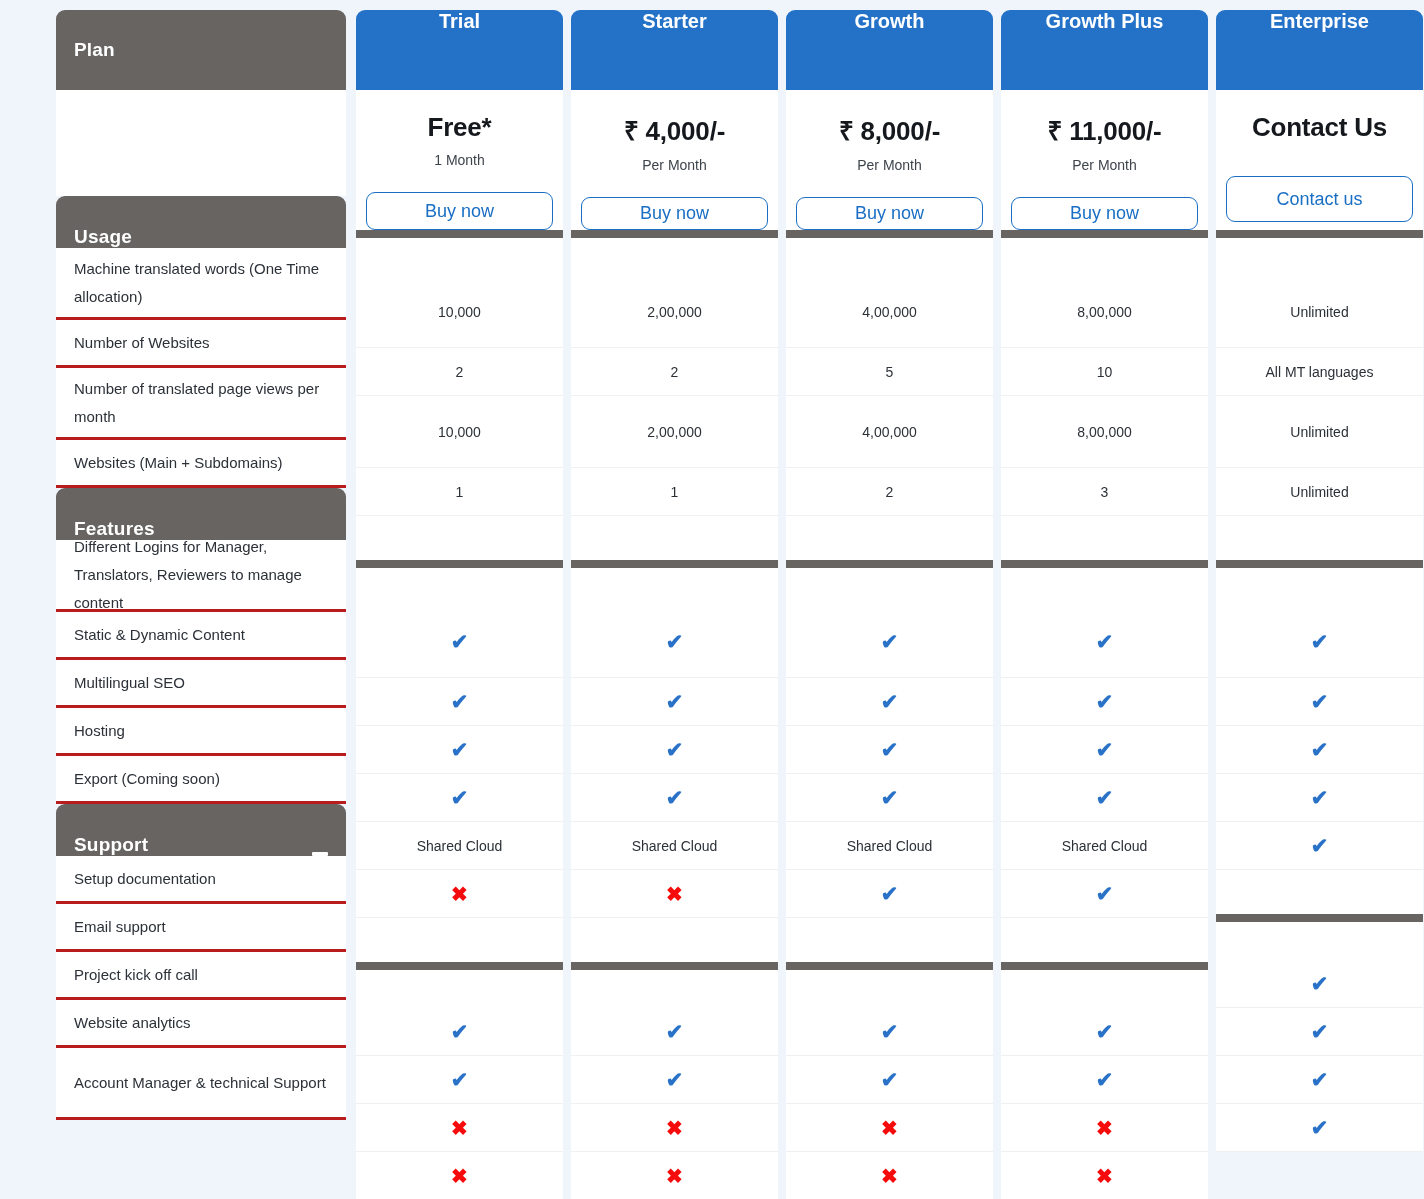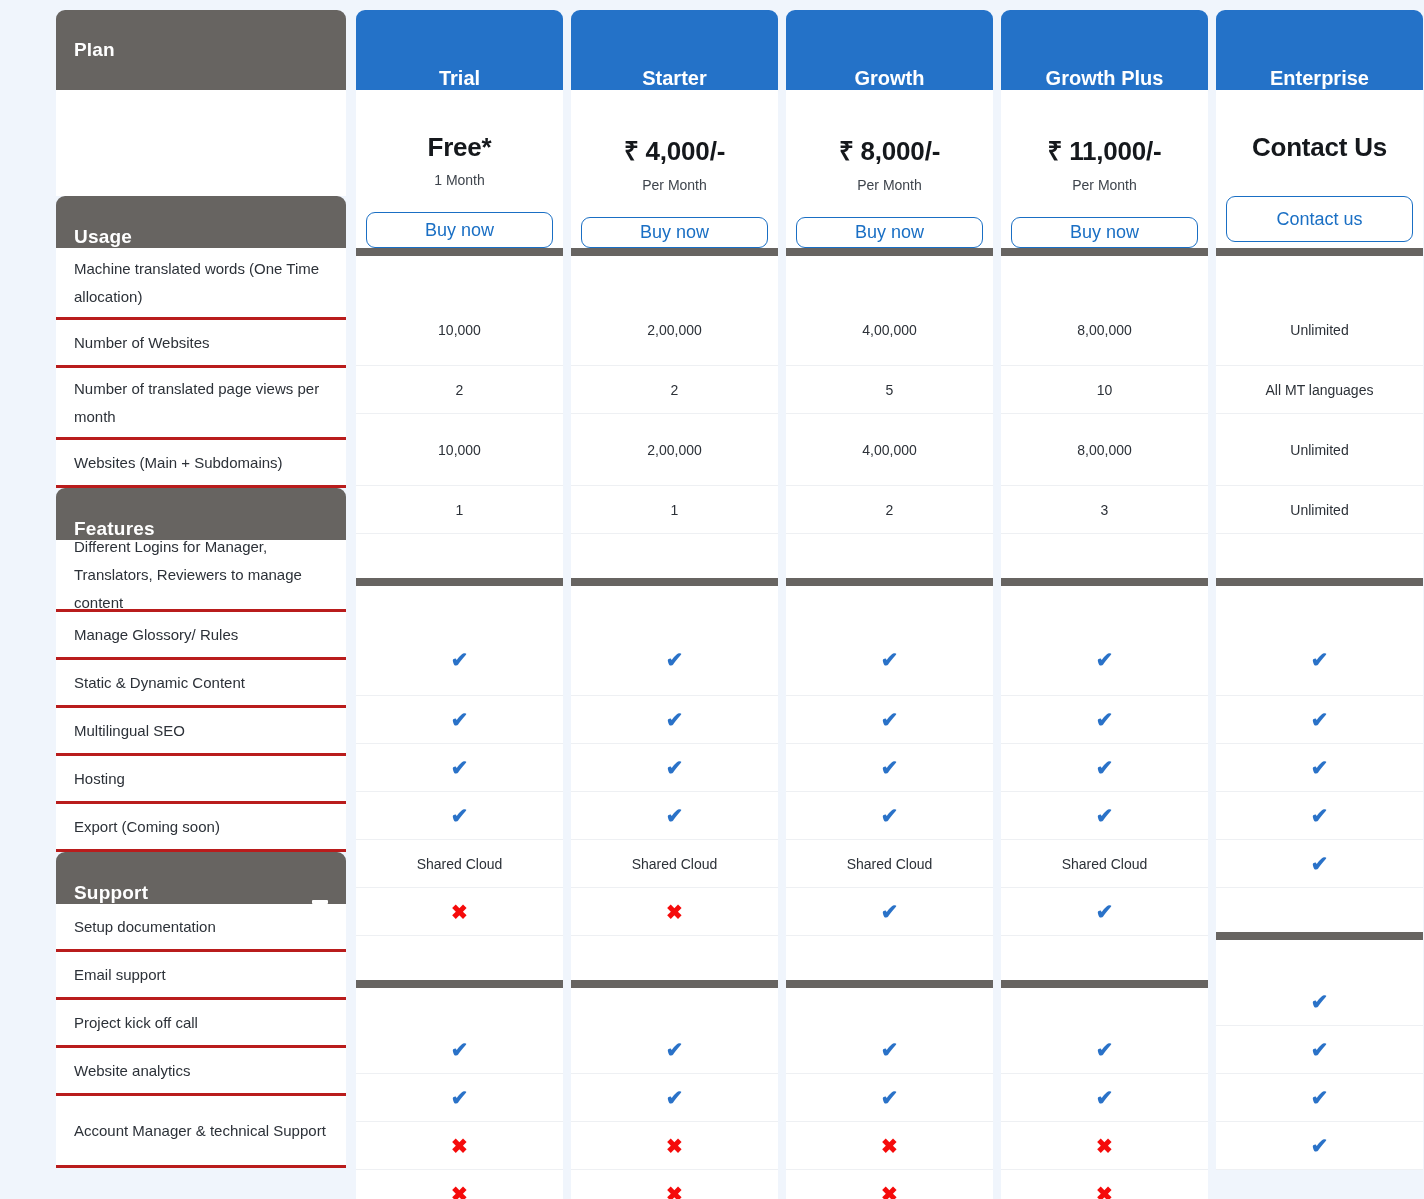--- a/index.html
+++ b/index.html
@@ -74,33 +74,33 @@
   .bar-spacer-top { height: 44px; background: #ffffff; }
   .bar-spacer-bottom { height: 38px; background: #ffffff; }
 
   
   .plan-header {
     background: #2472c8;
     color: #ffffff;
     height: 80px;
     border-radius: 9px 9px 0 0;
     display: flex;
-    align-items: flex-end;
+    align-items: flex-start;
     justify-content: center;
     font-size: 20px;
     font-weight: bold;
   }
 
   .plan-price-box {
     background: #ffffff;
-    height: 158px;
+    height: 140px;
     display: flex;
     flex-direction: column;
     align-items: center;
-    padding-top: 42px;
+    padding-top: 22px;
   }
   .price {
     font-size: 26px;
     font-weight: bold;
     color: #15181c;
     letter-spacing: -0.2px;
   }
   .price-period {
     font-size: 14px;
     color: #3e444c;
@@ -173,21 +173,20 @@
           <span>Usage</span>
         </div>
         <div class="row-label h72">Machine translated words (One Time allocation)</div>
         <div class="row-label h48">Number of Websites</div>
         <div class="row-label h72">Number of translated page views per month</div>
         <div class="row-label h48">Websites (Main + Subdomains)</div>
         <div class="section-head">
           <span>Features</span>
         </div>
         <div class="row-label h72">Different Logins for Manager, Translators, Reviewers to manage content</div>
-        <div class="row-label h48">Manage Glossory/ Rules</div>
         <div class="row-label h48">Static &amp; Dynamic Content</div>
         <div class="row-label h48">Multilingual SEO</div>
         <div class="row-label h48">Hosting</div>
         <div class="row-label h48">Export (Coming soon)</div>
         <div class="section-head">
           <span>Support</span>
           <span class="collapse-icon"></span>
         </div>
         <div class="row-label h48">Setup documentation</div>
         <div class="row-label h48">Email support</div>

